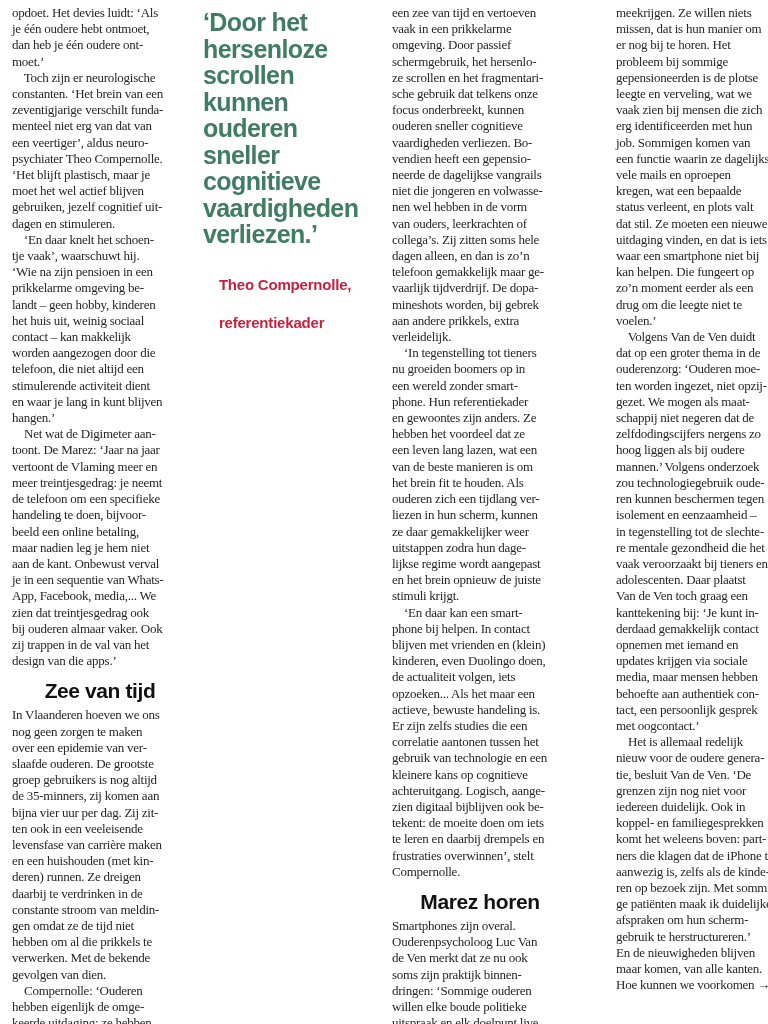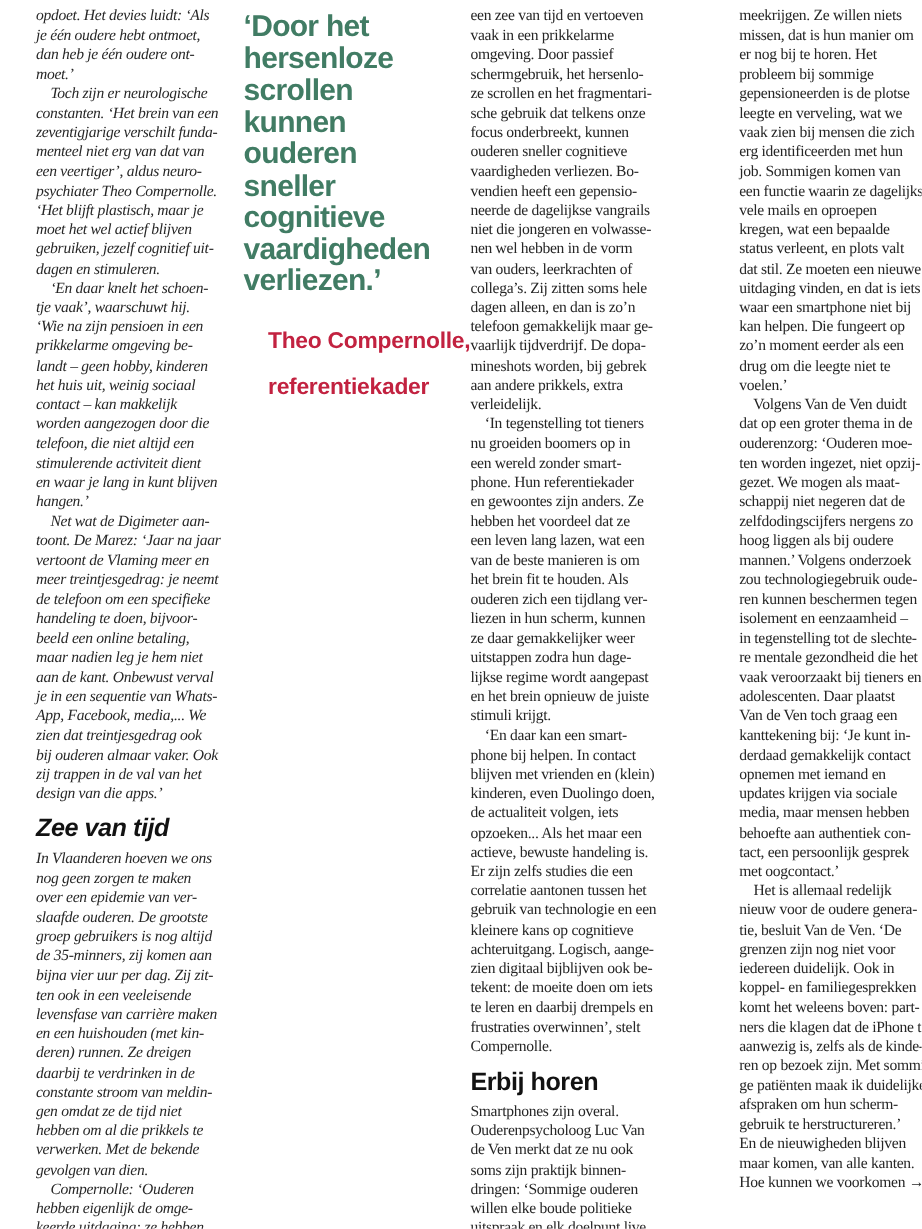--- a/index.html
+++ b/index.html
@@ -10,41 +10,42 @@
     position: relative;
     overflow: hidden;
     font-family: "Liberation Serif", serif;
   }
   .col {
     position: absolute;
     top: 5px;
     height: 1019px;
     overflow: visible;
   }
-  .col-1 { left: 30px;  width: 176px; font-style: italic; }
+  .col-1 { left: 12px;  width: 176px; }
   .col-2 { left: 203px; width: 182px; }
   .col-3 { left: 392px; width: 176px; }
   .col-4 { left: 616px; width: 174px; }
 
   .body-text {
     font-size: 13px;
     line-height: 16.2px;
     letter-spacing: -0.25px;
     color: #262626;
     white-space: pre;
     margin: 0;
   }
   h2.section-heading {
     font-family: "Liberation Sans", sans-serif;
     font-weight: 700;
     font-size: 21px;
     letter-spacing: -0.4px;
     color: #121212;
     margin: 10px 0 4px 0;
     white-space: pre;
+    text-align: center;
   }
   .cutoff-strip {
     position: absolute;
     left: 203px; top: 0;
     width: 96px; height: 4px;
     overflow: hidden;
   }
   .cutoff-strip span {
     display: block;
     font-family: "Liberation Sans", sans-serif;
@@ -58,21 +59,21 @@
     font-weight: 700;
     font-size: 25px;
     line-height: 26.5px;
     letter-spacing: -0.6px;
     white-space: pre;
     margin: 4px 0 0 0;
   }
   .attribution {
     font-family: "Liberation Sans", sans-serif;
     font-weight: 700;
-    font-size: 19px;
+    font-size: 15px;
     line-height: 19px;
     letter-spacing: -0.2px;
     white-space: pre;
     margin-top: 8px;
   }
 </style>
 </head>
 <body>
 
 <div class="cutoff-strip">
@@ -208,21 +209,21 @@
 Er zijn zelfs studies die een
 correlatie aantonen tussen het
 gebruik van technologie en een
 kleinere kans op cognitieve
 achteruitgang. Logisch, aange-
 zien digitaal bijblijven ook be-
 tekent: de moeite doen om iets
 te leren en daarbij drempels en
 frustraties overwinnen’, stelt
 Compernolle.</div>
-  <h2 class="section-heading">Erbij horen</h2>
+  <h2 class="section-heading">Marez horen</h2>
   <div class="body-text">Smartphones zijn overal.
 Ouderenpsycholoog Luc Van
 de Ven merkt dat ze nu ook
 soms zijn praktijk binnen-
 dringen: ‘Sommige ouderen
 willen elke boude politieke
 uitspraak en elk doelpunt live</div>
 </div>
 
 <div class="col col-4">

